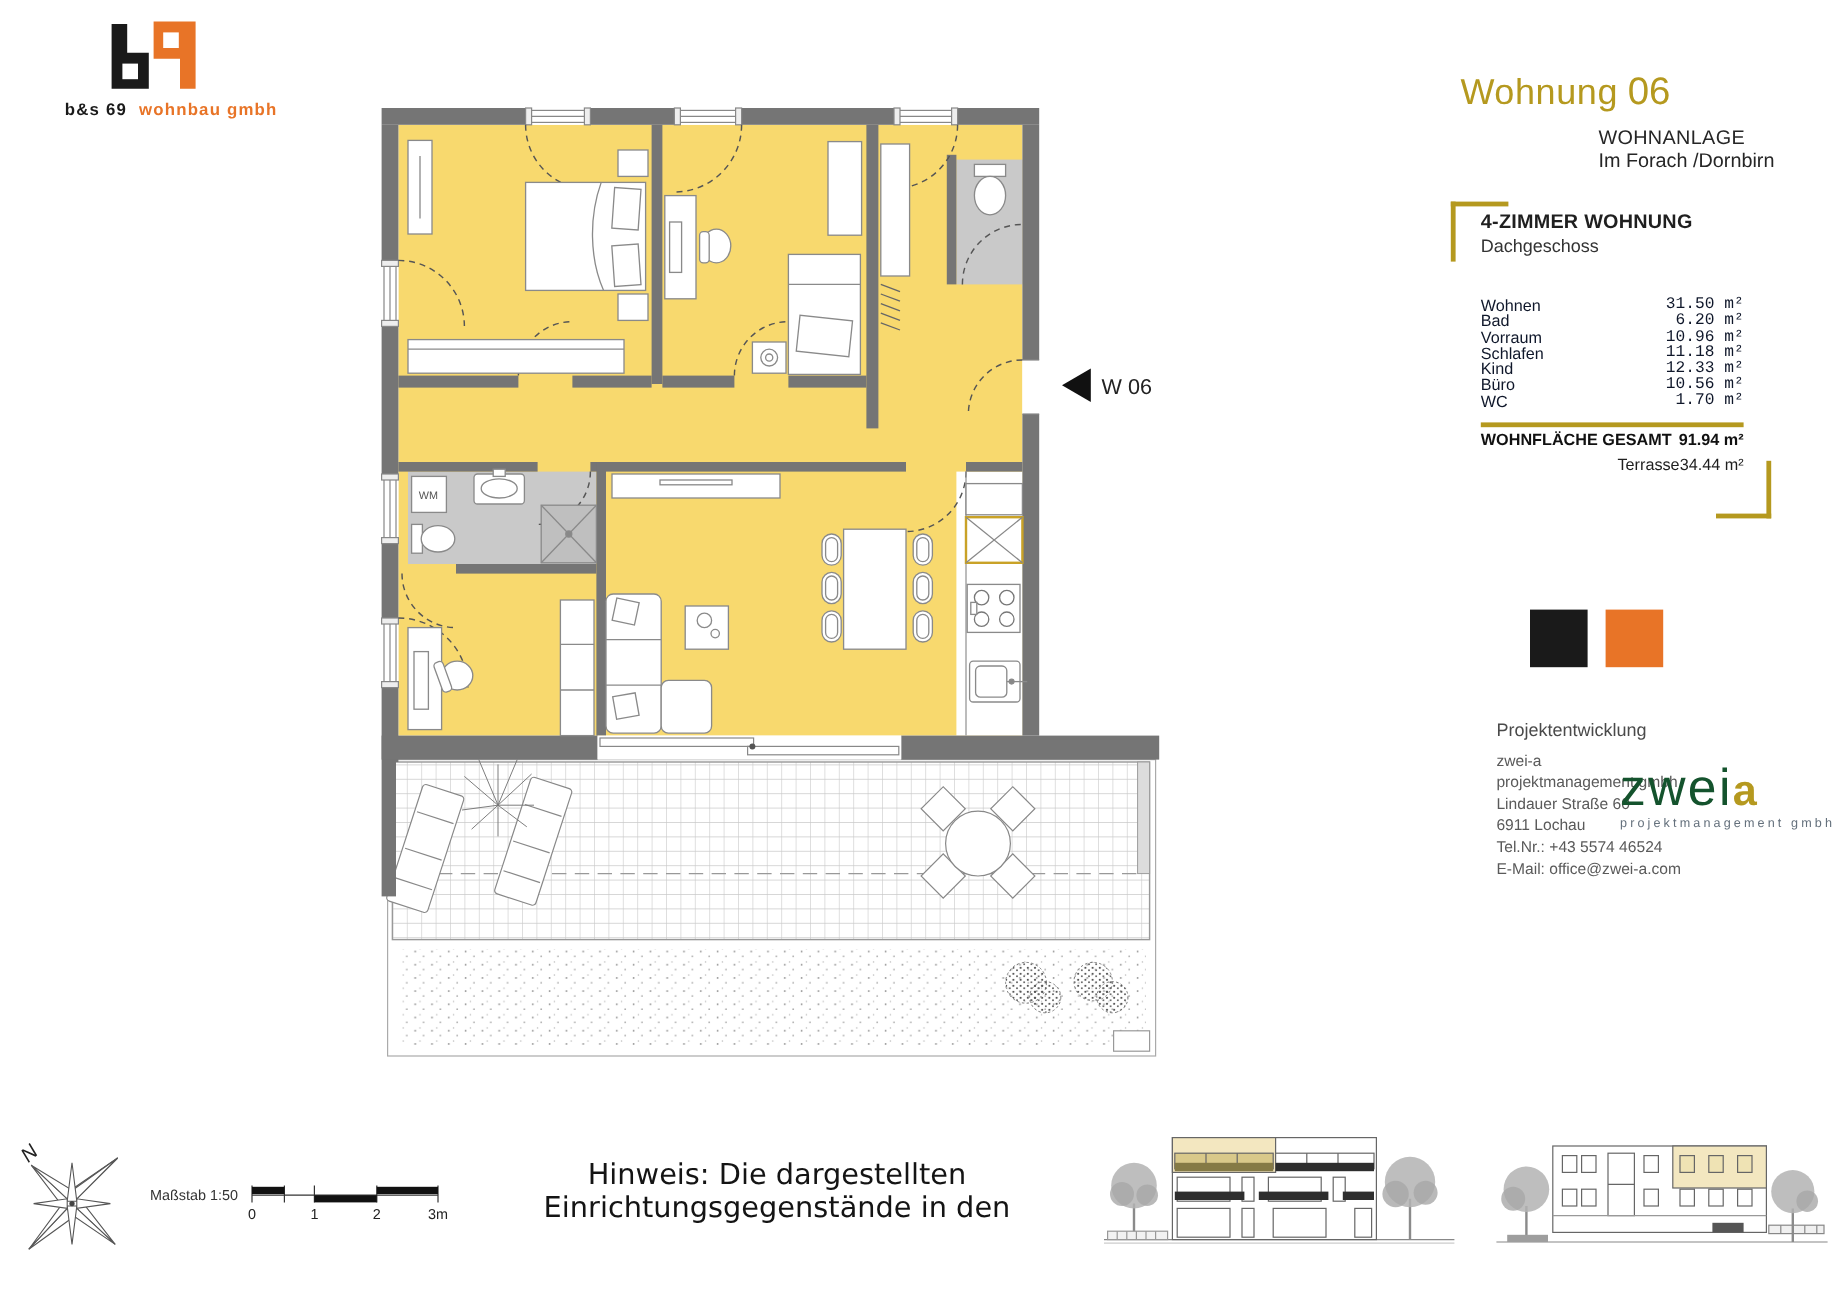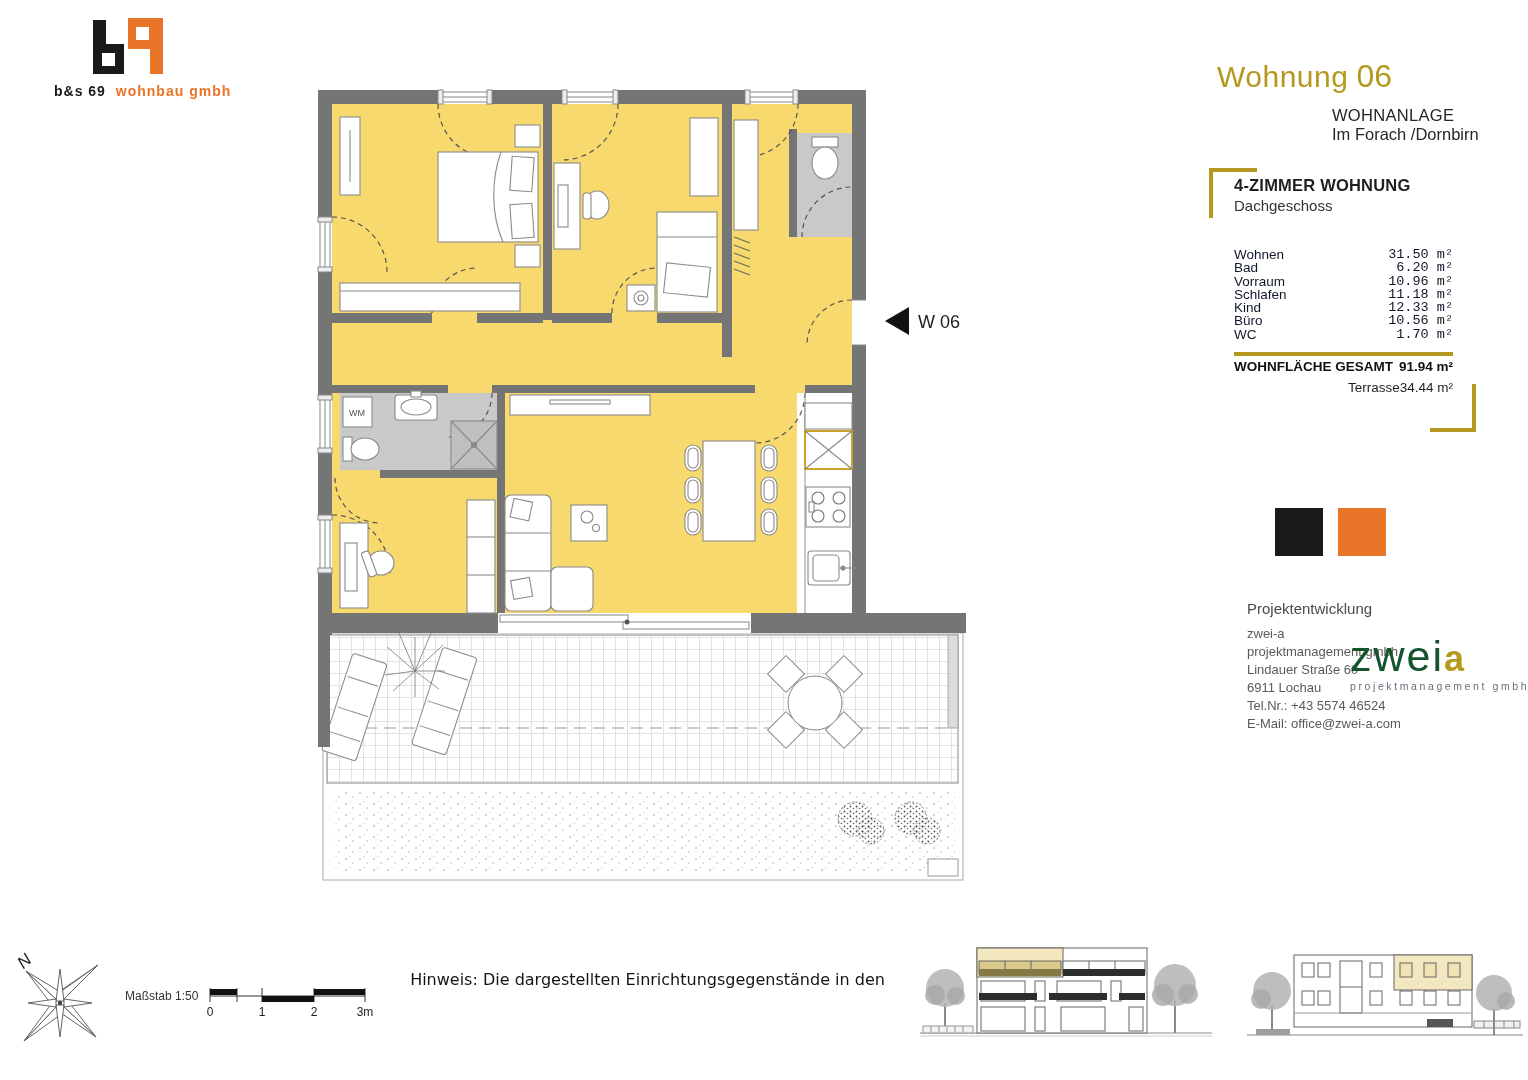--- a/index.html
+++ b/index.html
@@ -39,21 +39,21 @@
   .contact{left:1215px;top:600px;width:200px;color:#5a5a5a;margin-left:32px;}
   .contact .heading{font-size:15px;color:#4a4a4a;margin-bottom:8px;}
   .contact .line{font-size:13px;line-height:18px;}
   .partner{left:1350px;top:638px;width:180px;}
   .partner .word{font-size:43px;color:#14532d;letter-spacing:2px;line-height:30px;}
   .partner .accent{font-size:36px;font-weight:bold;color:#B5991F;}
   .partner .subline{font-size:10.5px;letter-spacing:2.6px;color:#64707c;margin-top:0px;white-space:nowrap;}
 
   
   .hint{left:375px;top:966px;width:545px;text-align:center;color:#141414;
-        font-family:"DejaVu Sans","Liberation Sans",sans-serif;font-size:16px;line-height:27px;}
+        font-family:"DejaVu Sans","Liberation Sans",sans-serif;font-size:24px;line-height:27px;}
   svg text{font-family:"Liberation Sans",sans-serif;}
   .plan-svg text{font-family:"Liberation Sans",sans-serif;}
 </style>
 </head>
 <body>
 
 <div class="sheet">
 
   <svg class="abs brand" viewBox="0 0 230 96">
     <g>

